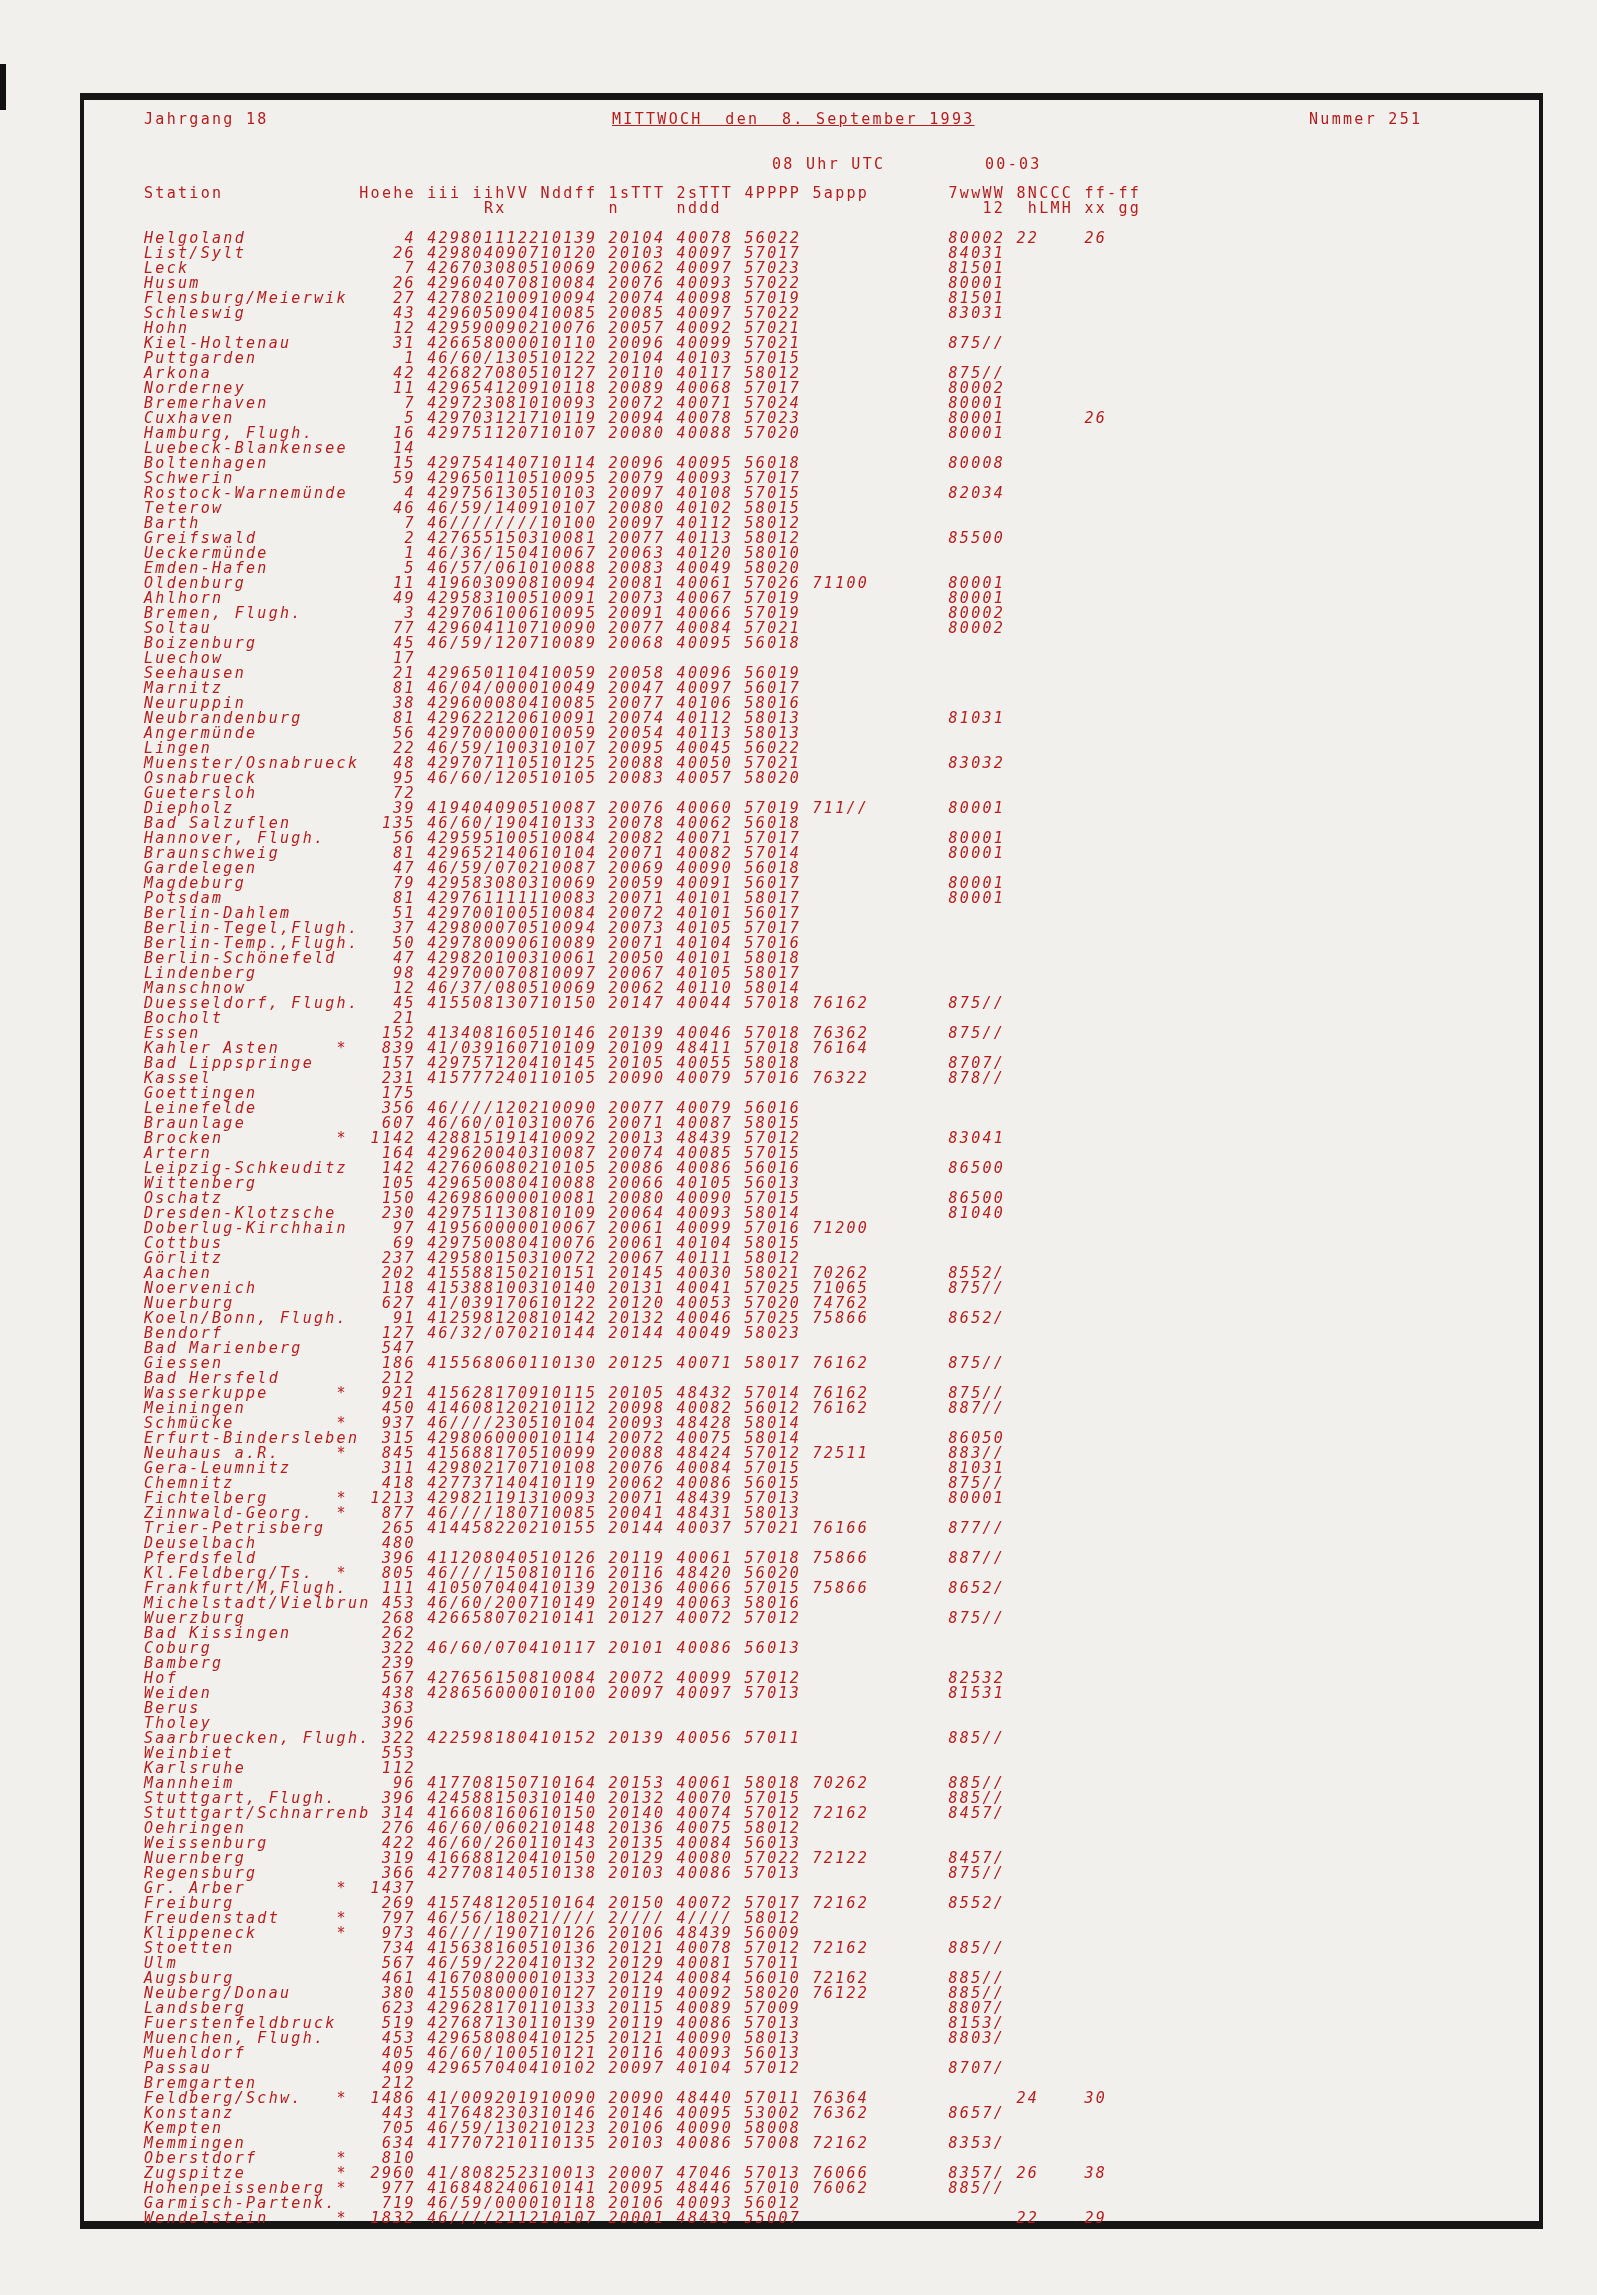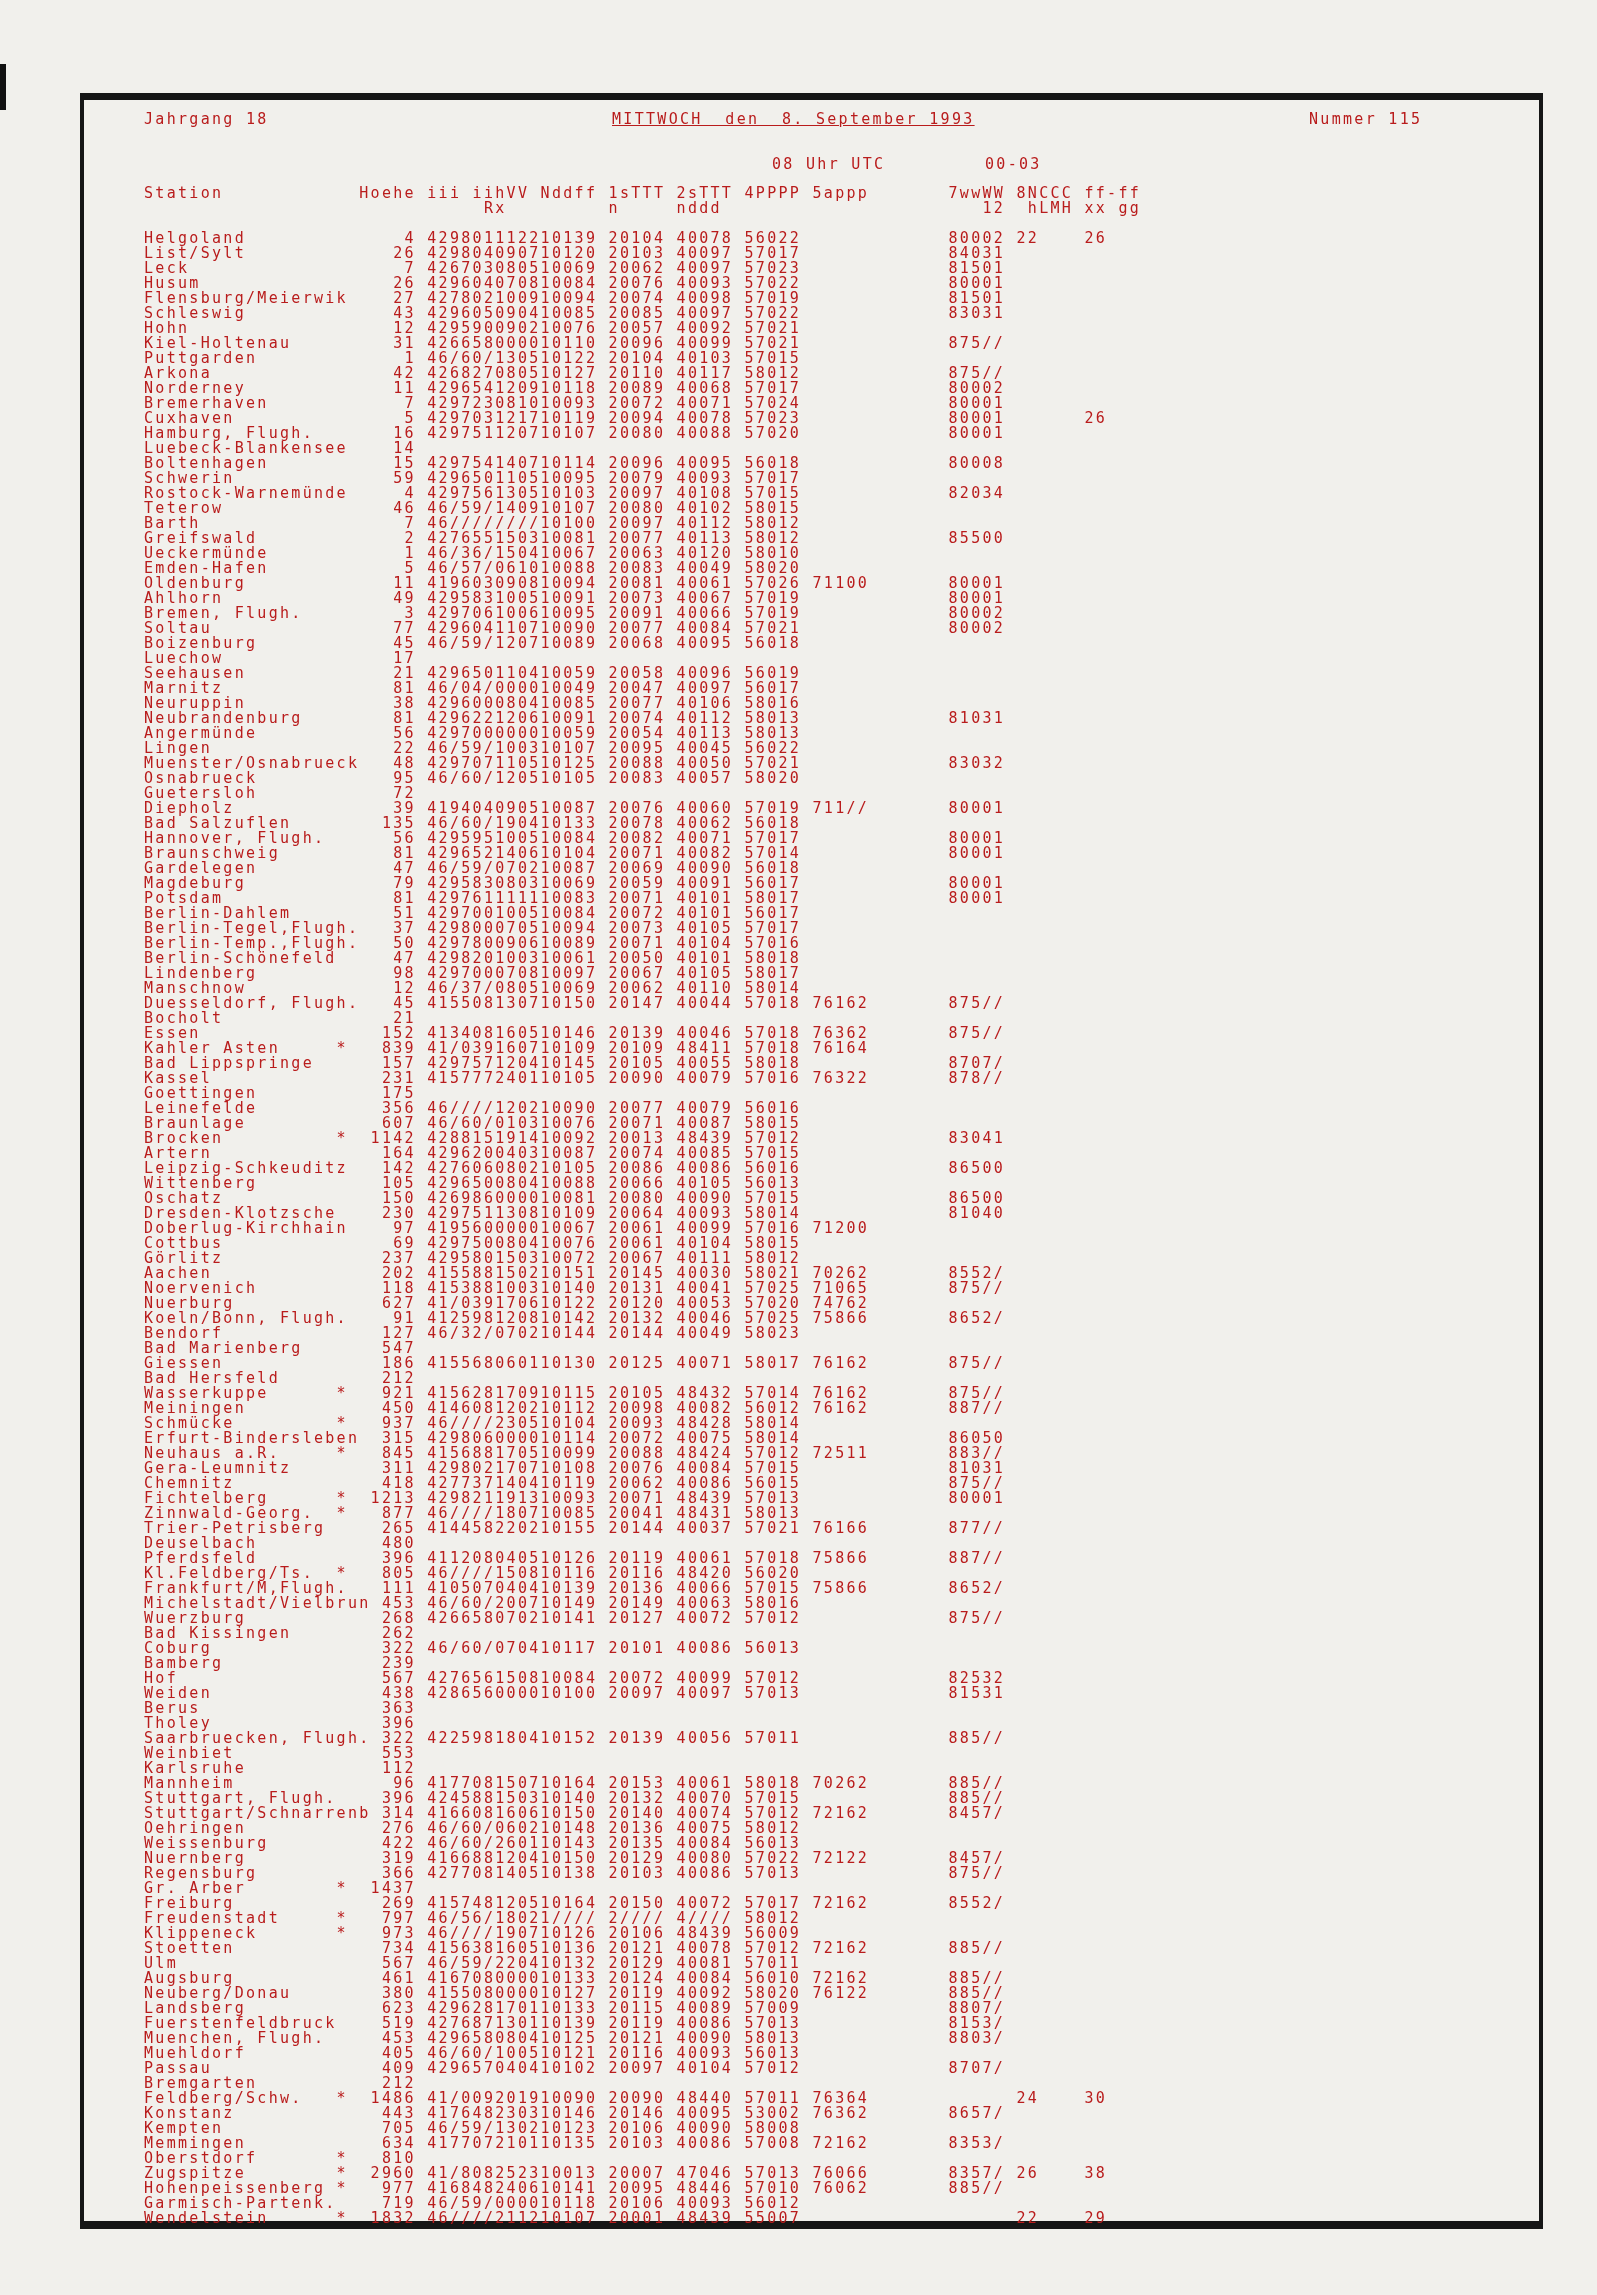--- a/index.html
+++ b/index.html
@@ -31,33 +31,33 @@
     color:#b91c1c;
   }
   .abs{position:absolute;}
   #masthead-left{left:144px;top:112px;}
   #masthead-center{left:612px;top:112px;text-decoration:underline;}
   #masthead-right{left:1309px;top:112px;}
   #time-label{left:772px;top:157px;}
   #period-label{left:985px;top:157px;}
   #header-line1{left:144px;top:186px;}
   #header-line2{left:144px;top:201px;}
-  #rows{left:144px;top:231px;}
+  #rows{left:144px;top:231px;font-style:italic;}
   .line{height:15px;}
 </style>
 </head>
 <body>
 
 <div class="paper">
   <div class="edge-mark"></div>
   <div class="frame"></div>
 
   <span id="masthead-left" class="mono abs">Jahrgang 18</span>
   <span id="masthead-center" class="mono abs">MITTWOCH  den  8. September 1993</span>
-  <span id="masthead-right" class="mono abs">Nummer 115</span>
+  <span id="masthead-right" class="mono abs">Nummer 251</span>
 
   <span id="time-label" class="mono abs">08 Uhr UTC</span>
   <span id="period-label" class="mono abs">00-03</span>
 
   <div id="header-line1" class="mono abs">Station            Hoehe iii iihVV Nddff 1sTTT 2sTTT 4PPPP 5appp       7wwWW 8NCCC ff-ff</div>
   <div id="header-line2" class="mono abs">                              Rx         n     nddd                       12  hLMH xx gg</div>
 
   <div id="rows" class="mono abs"><div class="line">Helgoland              4 429801112210139 20104 40078 56022             80002 22    26</div><div class="line">List/Sylt             26 429804090710120 20103 40097 57017             84031</div><div class="line">Leck                   7 426703080510069 20062 40097 57023             81501</div><div class="line">Husum                 26 429604070810084 20076 40093 57022             80001</div><div class="line">Flensburg/Meierwik    27 427802100910094 20074 40098 57019             81501</div><div class="line">Schleswig             43 429605090410085 20085 40097 57022             83031</div><div class="line">Hohn                  12 429590090210076 20057 40092 57021</div><div class="line">Kiel-Holtenau         31 426658000010110 20096 40099 57021             875//</div><div class="line">Puttgarden             1 46/60/130510122 20104 40103 57015</div><div class="line">Arkona                42 426827080510127 20110 40117 58012             875//</div><div class="line">Norderney             11 429654120910118 20089 40068 57017             80002</div><div class="line">Bremerhaven            7 429723081010093 20072 40071 57024             80001</div><div class="line">Cuxhaven               5 429703121710119 20094 40078 57023             80001       26</div><div class="line">Hamburg, Flugh.       16 429751120710107 20080 40088 57020             80001</div><div class="line">Luebeck-Blankensee    14</div><div class="line">Boltenhagen           15 429754140710114 20096 40095 56018             80008</div><div class="line">Schwerin              59 429650110510095 20079 40093 57017</div><div class="line">Rostock-Warnemünde     4 429756130510103 20097 40108 57015             82034</div><div class="line">Teterow               46 46/59/140910107 20080 40102 58015</div><div class="line">Barth                  7 46////////10100 20097 40112 58012</div><div class="line">Greifswald             2 427655150310081 20077 40113 58012             85500</div><div class="line">Ueckermünde            1 46/36/150410067 20063 40120 58010</div><div class="line">Emden-Hafen            5 46/57/061010088 20083 40049 58020</div><div class="line">Oldenburg             11 419603090810094 20081 40061 57026 71100       80001</div><div class="line">Ahlhorn               49 429583100510091 20073 40067 57019             80001</div><div class="line">Bremen, Flugh.         3 429706100610095 20091 40066 57019             80002</div><div class="line">Soltau                77 429604110710090 20077 40084 57021             80002</div><div class="line">Boizenburg            45 46/59/120710089 20068 40095 56018</div><div class="line">Luechow               17</div><div class="line">Seehausen             21 429650110410059 20058 40096 56019</div><div class="line">Marnitz               81 46/04/000010049 20047 40097 56017</div><div class="line">Neuruppin             38 429600080410085 20077 40106 58016</div><div class="line">Neubrandenburg        81 429622120610091 20074 40112 58013             81031</div><div class="line">Angermünde            56 429700000010059 20054 40113 58013</div><div class="line">Lingen                22 46/59/100310107 20095 40045 56022</div><div class="line">Muenster/Osnabrueck   48 429707110510125 20088 40050 57021             83032</div><div class="line">Osnabrueck            95 46/60/120510105 20083 40057 58020</div><div class="line">Guetersloh            72</div><div class="line">Diepholz              39 419404090510087 20076 40060 57019 711//       80001</div><div class="line">Bad Salzuflen        135 46/60/190410133 20078 40062 56018</div><div class="line">Hannover, Flugh.      56 429595100510084 20082 40071 57017             80001</div><div class="line">Braunschweig          81 429652140610104 20071 40082 57014             80001</div><div class="line">Gardelegen            47 46/59/070210087 20069 40090 56018</div><div class="line">Magdeburg             79 429583080310069 20059 40091 56017             80001</div><div class="line">Potsdam               81 429761111110083 20071 40101 58017             80001</div><div class="line">Berlin-Dahlem         51 429700100510084 20072 40101 56017</div><div class="line">Berlin-Tegel,Flugh.   37 429800070510094 20073 40105 57017</div><div class="line">Berlin-Temp.,Flugh.   50 429780090610089 20071 40104 57016</div><div class="line">Berlin-Schönefeld     47 429820100310061 20050 40101 58018</div><div class="line">Lindenberg            98 429700070810097 20067 40105 58017</div><div class="line">Manschnow             12 46/37/080510069 20062 40110 58014</div><div class="line">Duesseldorf, Flugh.   45 415508130710150 20147 40044 57018 76162       875//</div><div class="line">Bocholt               21</div><div class="line">Essen                152 413408160510146 20139 40046 57018 76362       875//</div><div class="line">Kahler Asten     *   839 41/039160710109 20109 48411 57018 76164</div><div class="line">Bad Lippspringe      157 429757120410145 20105 40055 58018             8707/</div><div class="line">Kassel               231 415777240110105 20090 40079 57016 76322       878//</div><div class="line">Goettingen           175</div><div class="line">Leinefelde           356 46////120210090 20077 40079 56016</div><div class="line">Braunlage            607 46/60/010310076 20071 40087 58015</div><div class="line">Brocken          *  1142 428815191410092 20013 48439 57012             83041</div><div class="line">Artern               164 429620040310087 20074 40085 57015</div><div class="line">Leipzig-Schkeuditz   142 427606080210105 20086 40086 56016             86500</div><div class="line">Wittenberg           105 429650080410088 20066 40105 56013</div><div class="line">Oschatz              150 426986000010081 20080 40090 57015             86500</div><div class="line">Dresden-Klotzsche    230 429751130810109 20064 40093 58014             81040</div><div class="line">Doberlug-Kirchhain    97 419560000010067 20061 40099 57016 71200</div><div class="line">Cottbus               69 429750080410076 20061 40104 58015</div><div class="line">Görlitz              237 429580150310072 20067 40111 58012</div><div class="line">Aachen               202 415588150210151 20145 40030 58021 70262       8552/</div><div class="line">Noervenich           118 415388100310140 20131 40041 57025 71065       875//</div><div class="line">Nuerburg             627 41/039170610122 20120 40053 57020 74762</div><div class="line">Koeln/Bonn, Flugh.    91 412598120810142 20132 40046 57025 75866       8652/</div><div class="line">Bendorf              127 46/32/070210144 20144 40049 58023</div><div class="line">Bad Marienberg       547</div><div class="line">Giessen              186 415568060110130 20125 40071 58017 76162       875//</div><div class="line">Bad Hersfeld         212</div><div class="line">Wasserkuppe      *   921 415628170910115 20105 48432 57014 76162       875//</div><div class="line">Meiningen            450 414608120210112 20098 40082 56012 76162       887//</div><div class="line">Schmücke         *   937 46////230510104 20093 48428 58014</div><div class="line">Erfurt-Bindersleben  315 429806000010114 20072 40075 58014             86050</div><div class="line">Neuhaus a.R.     *   845 415688170510099 20088 48424 57012 72511       883//</div><div class="line">Gera-Leumnitz        311 429802170710108 20076 40084 57015             81031</div><div class="line">Chemnitz             418 427737140410119 20062 40086 56015             875//</div><div class="line">Fichtelberg      *  1213 429821191310093 20071 48439 57013             80001</div><div class="line">Zinnwald-Georg.  *   877 46////180710085 20041 48431 58013</div><div class="line">Trier-Petrisberg     265 414458220210155 20144 40037 57021 76166       877//</div><div class="line">Deuselbach           480</div><div class="line">Pferdsfeld           396 411208040510126 20119 40061 57018 75866       887//</div><div class="line">Kl.Feldberg/Ts.  *   805 46////150810116 20116 48420 56020</div><div class="line">Frankfurt/M,Flugh.   111 410507040410139 20136 40066 57015 75866       8652/</div><div class="line">Michelstadt/Vielbrun 453 46/60/200710149 20149 40063 58016</div><div class="line">Wuerzburg            268 426658070210141 20127 40072 57012             875//</div><div class="line">Bad Kissingen        262</div><div class="line">Coburg               322 46/60/070410117 20101 40086 56013</div><div class="line">Bamberg              239</div><div class="line">Hof                  567 427656150810084 20072 40099 57012             82532</div><div class="line">Weiden               438 428656000010100 20097 40097 57013             81531</div><div class="line">Berus                363</div><div class="line">Tholey               396</div><div class="line">Saarbruecken, Flugh. 322 422598180410152 20139 40056 57011             885//</div><div class="line">Weinbiet             553</div><div class="line">Karlsruhe            112</div><div class="line">Mannheim              96 417708150710164 20153 40061 58018 70262       885//</div><div class="line">Stuttgart, Flugh.    396 424588150310140 20132 40070 57015             885//</div><div class="line">Stuttgart/Schnarrenb 314 416608160610150 20140 40074 57012 72162       8457/</div><div class="line">Oehringen            276 46/60/060210148 20136 40075 58012</div><div class="line">Weissenburg          422 46/60/260110143 20135 40084 56013</div><div class="line">Nuernberg            319 416688120410150 20129 40080 57022 72122       8457/</div><div class="line">Regensburg           366 427708140510138 20103 40086 57013             875//</div><div class="line">Gr. Arber        *  1437</div><div class="line">Freiburg             269 415748120510164 20150 40072 57017 72162       8552/</div><div class="line">Freudenstadt     *   797 46/56/18021//// 2//// 4//// 58012</div><div class="line">Klippeneck       *   973 46////190710126 20106 48439 56009</div><div class="line">Stoetten             734 415638160510136 20121 40078 57012 72162       885//</div><div class="line">Ulm                  567 46/59/220410132 20129 40081 57011</div><div class="line">Augsburg             461 416708000010133 20124 40084 56010 72162       885//</div><div class="line">Neuberg/Donau        380 415508000010127 20119 40092 58020 76122       885//</div><div class="line">Landsberg            623 429628170110133 20115 40089 57009             8807/</div><div class="line">Fuerstenfeldbruck    519 427687130110139 20119 40086 57013             8153/</div><div class="line">Muenchen, Flugh.     453 429658080410125 20121 40090 58013             8803/</div><div class="line">Muehldorf            405 46/60/100510121 20116 40093 56013</div><div class="line">Passau               409 429657040410102 20097 40104 57012             8707/</div><div class="line">Bremgarten           212</div><div class="line">Feldberg/Schw.   *  1486 41/009201910090 20090 48440 57011 76364             24    30</div><div class="line">Konstanz             443 417648230310146 20146 40095 53002 76362       8657/</div><div class="line">Kempten              705 46/59/130210123 20106 40090 58008</div><div class="line">Memmingen            634 417707210110135 20103 40086 57008 72162       8353/</div><div class="line">Oberstdorf       *   810</div><div class="line">Zugspitze        *  2960 41/808252310013 20007 47046 57013 76066       8357/ 26    38</div><div class="line">Hohenpeissenberg *   977 416848240610141 20095 48446 57010 76062       885//</div><div class="line">Garmisch-Partenk.    719 46/59/000010118 20106 40093 56012</div><div class="line">Wendelstein      *  1832 46////211210107 20001 48439 55007                   22    29</div></div>
 </div>
 

